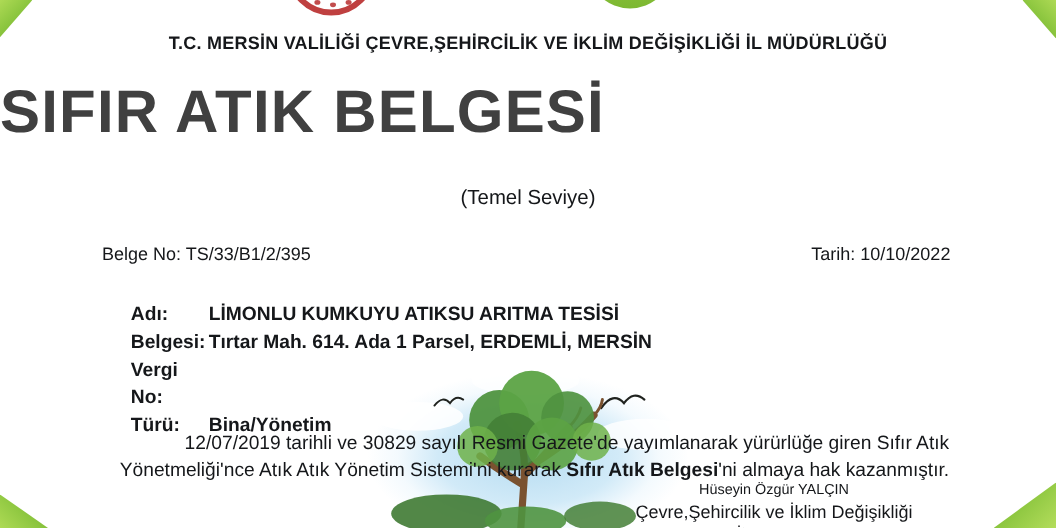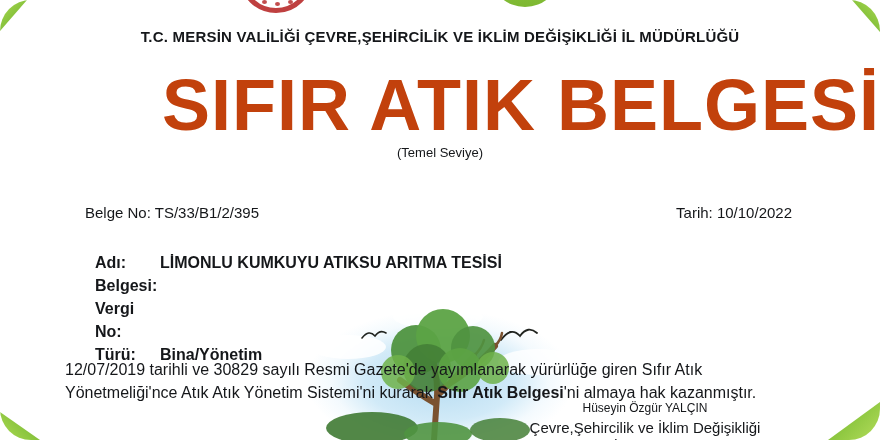--- a/index.html
+++ b/index.html
@@ -1,18 +1,18 @@
 <!DOCTYPE html>
 <html><head>
 <meta charset="utf-8">
 <style>
   html,body{margin:0;padding:0;background:#ffffff;}
   .page{
     position:relative;width:880px;height:440px;background:#ffffff;overflow:hidden;
-    font-family:"Liberation Sans", sans-serif;color:#15171a;border-radius:31px;
+    font-family:"Liberation Sans", sans-serif;color:#15171a;
   }
   
   .corner{position:absolute;}
   .corner.tl{left:0;top:0;width:27px;height:31px;
     clip-path:polygon(0 0,100% 0,0 100%);
     background:linear-gradient(135deg,#aeda55 0%,#8cc63f 45%,#70a82c 100%);}
   .corner.tr{right:0;top:0;width:28px;height:32px;
     clip-path:polygon(0 0,100% 0,100% 100%);
     background:linear-gradient(225deg,#aeda55 0%,#8cc63f 45%,#70a82c 100%);}
   .corner.bl{left:0;bottom:0;width:40px;height:28px;
@@ -24,29 +24,29 @@
   
   .seal-red{position:absolute;left:239px;top:-61px;width:74px;height:74px;border-radius:50%;
     border:5px solid #bf4040;background:#fff;box-sizing:border-box;}
   .seal-red .dot{position:absolute;width:5px;height:4px;background:#c24d4d;border-radius:50%;bottom:4px;}
   .seal-red .d1{left:18px;} .seal-red .d2{left:31px;bottom:2px;} .seal-red .d3{left:44px;}
   .logo-green{position:absolute;left:491px;top:-57px;width:68px;height:64px;border-radius:50%;
     background:linear-gradient(#9ccf45,#7db832);}
   
   .header-line{position:absolute;top:28px;left:0;width:100%;text-align:center;
     font-size:15px;font-weight:bold;letter-spacing:.2px;}
-  .main-title{position:absolute;top:64px;left:0;width:100%;text-align:right;
-    font-size:72px;font-weight:bold;letter-spacing:1px;color:#c2410c;}
-  .subtitle{position:absolute;top:145px;left:0;width:100%;text-align:center;font-size:13px;}
+  .main-title{position:absolute;top:64px;left:0;width:100%;text-align:left;
+    font-size:50px;font-weight:bold;letter-spacing:1px;color:#404040;}
+  .subtitle{position:absolute;top:155px;left:0;width:100%;text-align:center;font-size:17px;}
   .meta-row{position:absolute;top:204px;left:85px;right:88px;display:flex;
     justify-content:space-between;font-size:15px;text-align:center;}
   .details{position:absolute;top:251px;left:95px;font-size:16px;font-weight:bold;}
-  .details .row{display:flex;line-height:23px;}
+  .details .row{display:flex;line-height:23px;margin-left:14px;}
   .details .lab{width:65px;flex:0 0 65px;}
-  .body-par{position:absolute;top:358px;left:65px;width:726px;text-align:left;
+  .body-par{position:absolute;top:358px;left:65px;width:726px;text-align:right;
     font-size:16px;line-height:23px;z-index:2;}
   .signature{position:absolute;top:399px;left:500px;width:290px;text-align:center;z-index:2;}
   .signature .name{font-size:12px;font-weight:normal;line-height:19px;}
   .signature .t1{font-size:15px;line-height:19px;}
   .signature .t2{font-size:15px;line-height:19px;}
   
   .tree-scene{position:absolute;left:288px;top:292px;width:304px;height:148px;z-index:1;}
   .tree-scene .sky{position:absolute;left:0;top:0;width:100%;height:100%;
     background:radial-gradient(ellipse 55% 60% at 50% 60%, rgba(178,218,240,.95) 0%,
       rgba(198,229,246,.8) 45%, rgba(230,244,252,.45) 65%, rgba(255,255,255,0) 80%);}
@@ -85,20 +85,21 @@
     </div>
   </div>
 
   <div class="details">
     <div class="row">
       <span class="lab">Adı:</span>
       <span class="val">LİMONLU KUMKUYU ATIKSU ARITMA TESİSİ</span>
     </div>
     <div class="row">
       <span class="lab">Belgesi:</span>
+      <span class="val">Tırtar Mah. 614. Ada 1 Parsel, ERDEMLİ, MERSİN</span>
     </div>
     <div class="row">
       <span class="lab">Vergi No:</span>
     </div>
     <div class="row">
       <span class="lab">Türü:</span>
       <span class="val">Bina/Yönetim</span>
     </div>
   </div>
 

